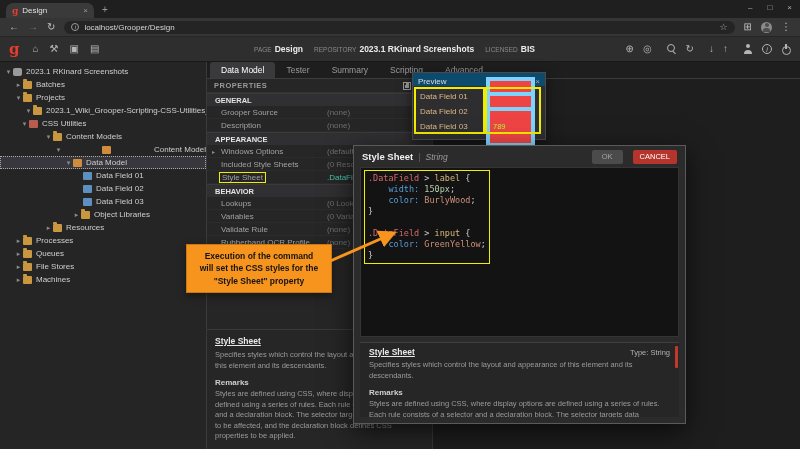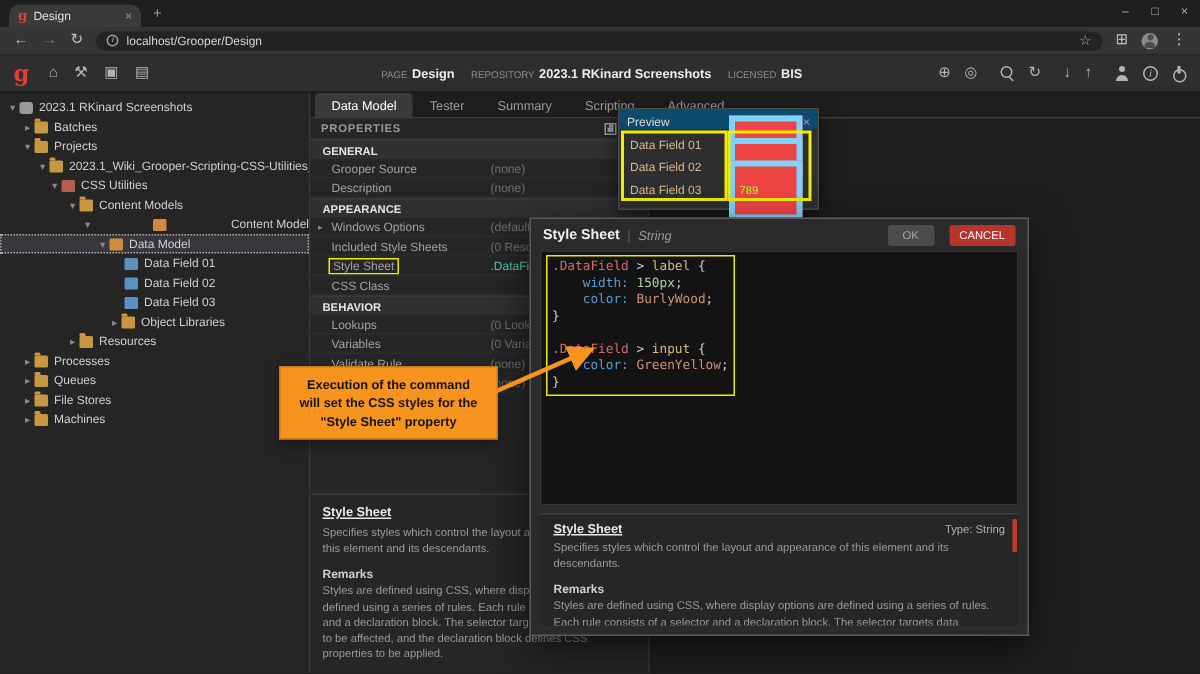--- a/index.html
+++ b/index.html
@@ -203,21 +203,21 @@
         <div class="tree-row" style="padding-left: 14px;">
           <span class="tree-arrow">▾</span>
           <span class="ticon ticon-folder"></span>
           <span class="tree-label">Projects</span>
         </div>
         <div class="tree-row" style="padding-left: 24px;">
           <span class="tree-arrow">▾</span>
           <span class="ticon ticon-folder"></span>
           <span class="tree-label">2023.1_Wiki_Grooper-Scripting-CSS-Utilities_Projects</span>
         </div>
-        <div class="tree-row" style="padding-left: 32px;">
+        <div class="tree-row" style="padding-left: 20px;">
           <span class="tree-arrow">▾</span>
           <span class="ticon ticon-project"></span>
           <span class="tree-label">CSS Utilities</span>
         </div>
         <div class="tree-row" style="padding-left: 44px;">
           <span class="tree-arrow">▾</span>
           <span class="ticon ticon-folder"></span>
           <span class="tree-label">Content Models</span>
         </div>
         <div class="tree-row" style="padding-left: 54px; justify-content: space-between;">
@@ -320,26 +320,20 @@
           <div class="plabel">
             <span>Included Style Sheets</span>
           </div>
           <div class="pvalue">(0 Resource Fil...</div>
         </div>
         <div class="prow">
           <div class="plabel">
             <span class="ylabel">Style Sheet</span>
           </div>
           <div class="pvalue teal">.DataField &gt; lab...</div>
-        </div>
-        <div class="prow">
-          <div class="plabel">
-            <span>CSS Class</span>
-          </div>
-          <div class="pvalue"></div>
         </div>
         <div class="psec">BEHAVIOR</div>
         <div class="prow">
           <div class="plabel">
             <span>Lookups</span>
           </div>
           <div class="pvalue">(0 Lookup Spec...</div>
         </div>
         <div class="prow">
           <div class="plabel">

